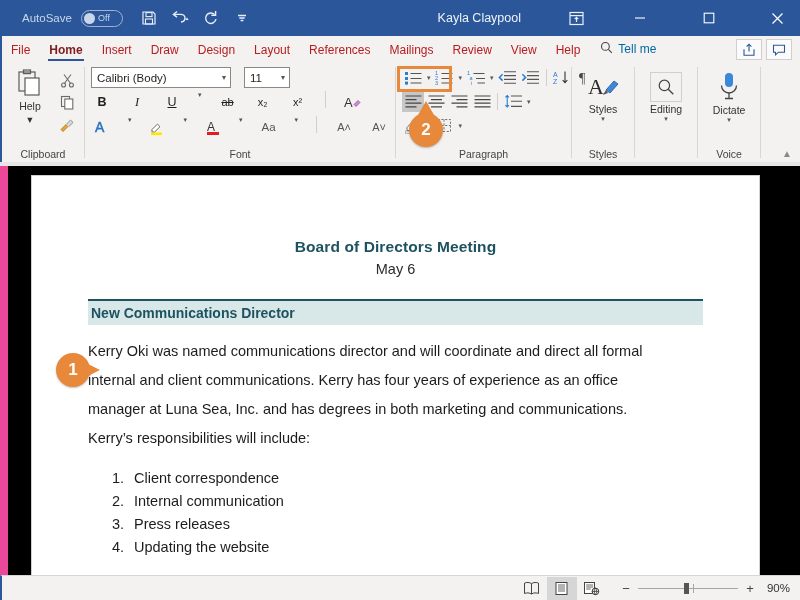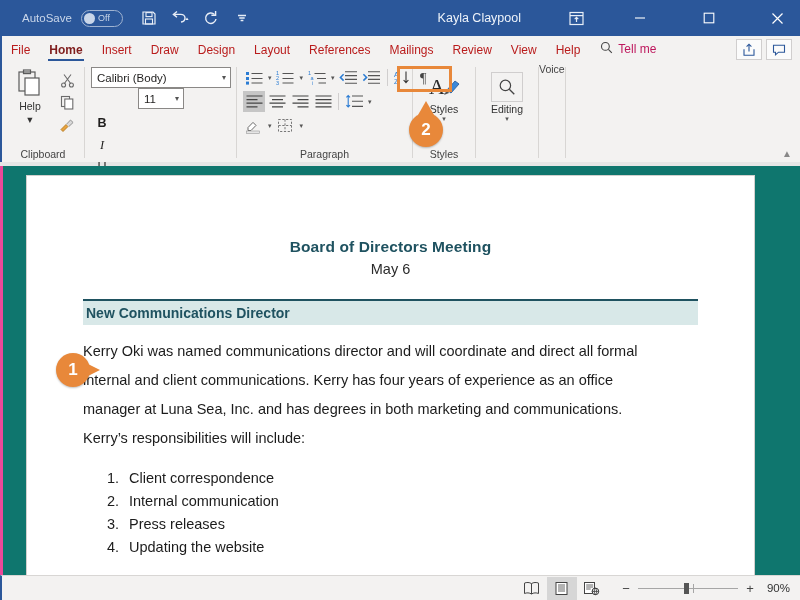--- a/index.html
+++ b/index.html
@@ -44,21 +44,21 @@
   }
   .tab {
     font-size:12px; color:#b91c1c; padding:3px 9px 5px 9px; margin-right:1px;
     position:relative; white-space:nowrap;
   }
   .tab.active { color:#7f1d1d; font-weight:bold; }
   .tab.active::after {
     content:""; position:absolute; left:8px; right:8px; bottom:1px;
     height:2.5px; background:#2b579a;
   }
-  .tellme { display:flex; align-items:center; gap:5px; font-size:12px; color:#be185d; padding:3px 8px 5px 10px; }
+  .tellme { display:flex; align-items:center; gap:5px; font-size:12px; color:#0369a1; padding:3px 8px 5px 10px; }
   .tab-right { margin-left:auto; display:flex; align-items:center; gap:4px; padding:0 8px 2px 0; }
   .sq-btn {
     width:26px; height:21px; border:1px solid #d0cece; background:#fbfbfb;
     display:flex; align-items:center; justify-content:center;
   }
 
   
   .ribbon {
     height:100px; background:#f3f2f1; display:flex;
     border-left:2px solid #2b579a; position:relative;
@@ -75,21 +75,21 @@
   .clip-body { display:flex; gap:2px; padding:5px 4px 0 6px; }
   .paste-btn {
     width:44px; display:flex; flex-direction:column; align-items:center; gap:1px;
     font-size:10.5px; color:#333; padding-top:2px;
   }
   .clip-small { display:flex; flex-direction:column; gap:1px; padding-top:3px; }
   .csb { width:26px; height:21px; display:flex; align-items:center; justify-content:center; }
 
   
   .font-body { display:flex; flex-direction:column; gap:3px; padding:5px 5px 0 6px; }
-  .font-row { display:flex; align-items:center; gap:0;flex-direction:column; }
+  .font-row { display:flex; gap:13px; }
   .combo {
     height:21px; border:1px solid #8a8886; background:#fff; display:flex;
     align-items:center; padding:0 2px 0 5px; font-size:11.5px; color:#201f1e;
   }
   .combo .cval { flex:1; }
   .combo .carr { color:#555; font-size:8px; padding:0 2px; }
   .fname { width:140px; }
   .fsize { width:46px; }
   .ibtn {
     min-width:22px; height:22px; display:flex; align-items:center; justify-content:center;
@@ -113,21 +113,21 @@
   }
   .bigbtn .lbl { margin-top:1px; }
   .bigbtn .dncaret { font-size:7px; color:#555; line-height:8px; }
   .editing-box { border:1px solid #d0cece; width:32px; height:30px; display:flex;
     align-items:center; justify-content:center; background:#f3f2f1; }
   .collapse-ribbon { position:absolute; right:8px; bottom:3px; color:#888; font-size:10px; }
 
   
   .docarea {
     position:absolute; top:166px; left:0; right:0; bottom:25px;
-    background:#0f766e; border-left:3px solid #ec4899; overflow:hidden;text-decoration:underline;
+    background:#000000; border-left:8px solid #ec4899; overflow:hidden;text-decoration:underline;
   }
   .page {
     position:absolute; left:23px; top:9px; width:729px; height:420px;
     background:#fff; border:1px solid #d2d0ce;
   }
   .docbody { padding:62px 56px 0 56px; }
   .doc-h1 {
     text-align:center; font-size:15.5px; font-weight:bold; color:#1f5260;
     letter-spacing:.1px;
   }
@@ -526,20 +526,31 @@
         </span>
         <span class="lbl">Editing</span>
         <span class="dncaret">▾</span>
       </div>
     </div>
     <div class="group-label"></div>
   </div>
   <div class="group-sep"></div>
 
   <div class="group">
+    <div class="group-body" style="padding-top:5px;">
+      <div class="bigbtn">
+        <svg width="26" height="32" viewBox="0 0 26 32">
+            <rect x="9" y="2" width="8" height="14" rx="4" fill="#3b88d8"></rect>
+            <path d="M5.5 14.5a7.5 7.5 0 0 0 15 0" fill="none" stroke="#444" stroke-width="1.3"></path>
+            <path d="M13 22v5M9 27.5h8" stroke="#444" stroke-width="1.3"></path>
+          </svg>
+        <span class="lbl">Dictate</span>
+        <span class="dncaret">▾</span>
+      </div>
+    </div>
     <div class="group-label">Voice</div>
   </div>
   <div class="group-sep"></div>
 
   <span class="collapse-ribbon">▲</span>
 </div>
 
 <div class="hi-box"></div>
 
 <div class="docarea">

